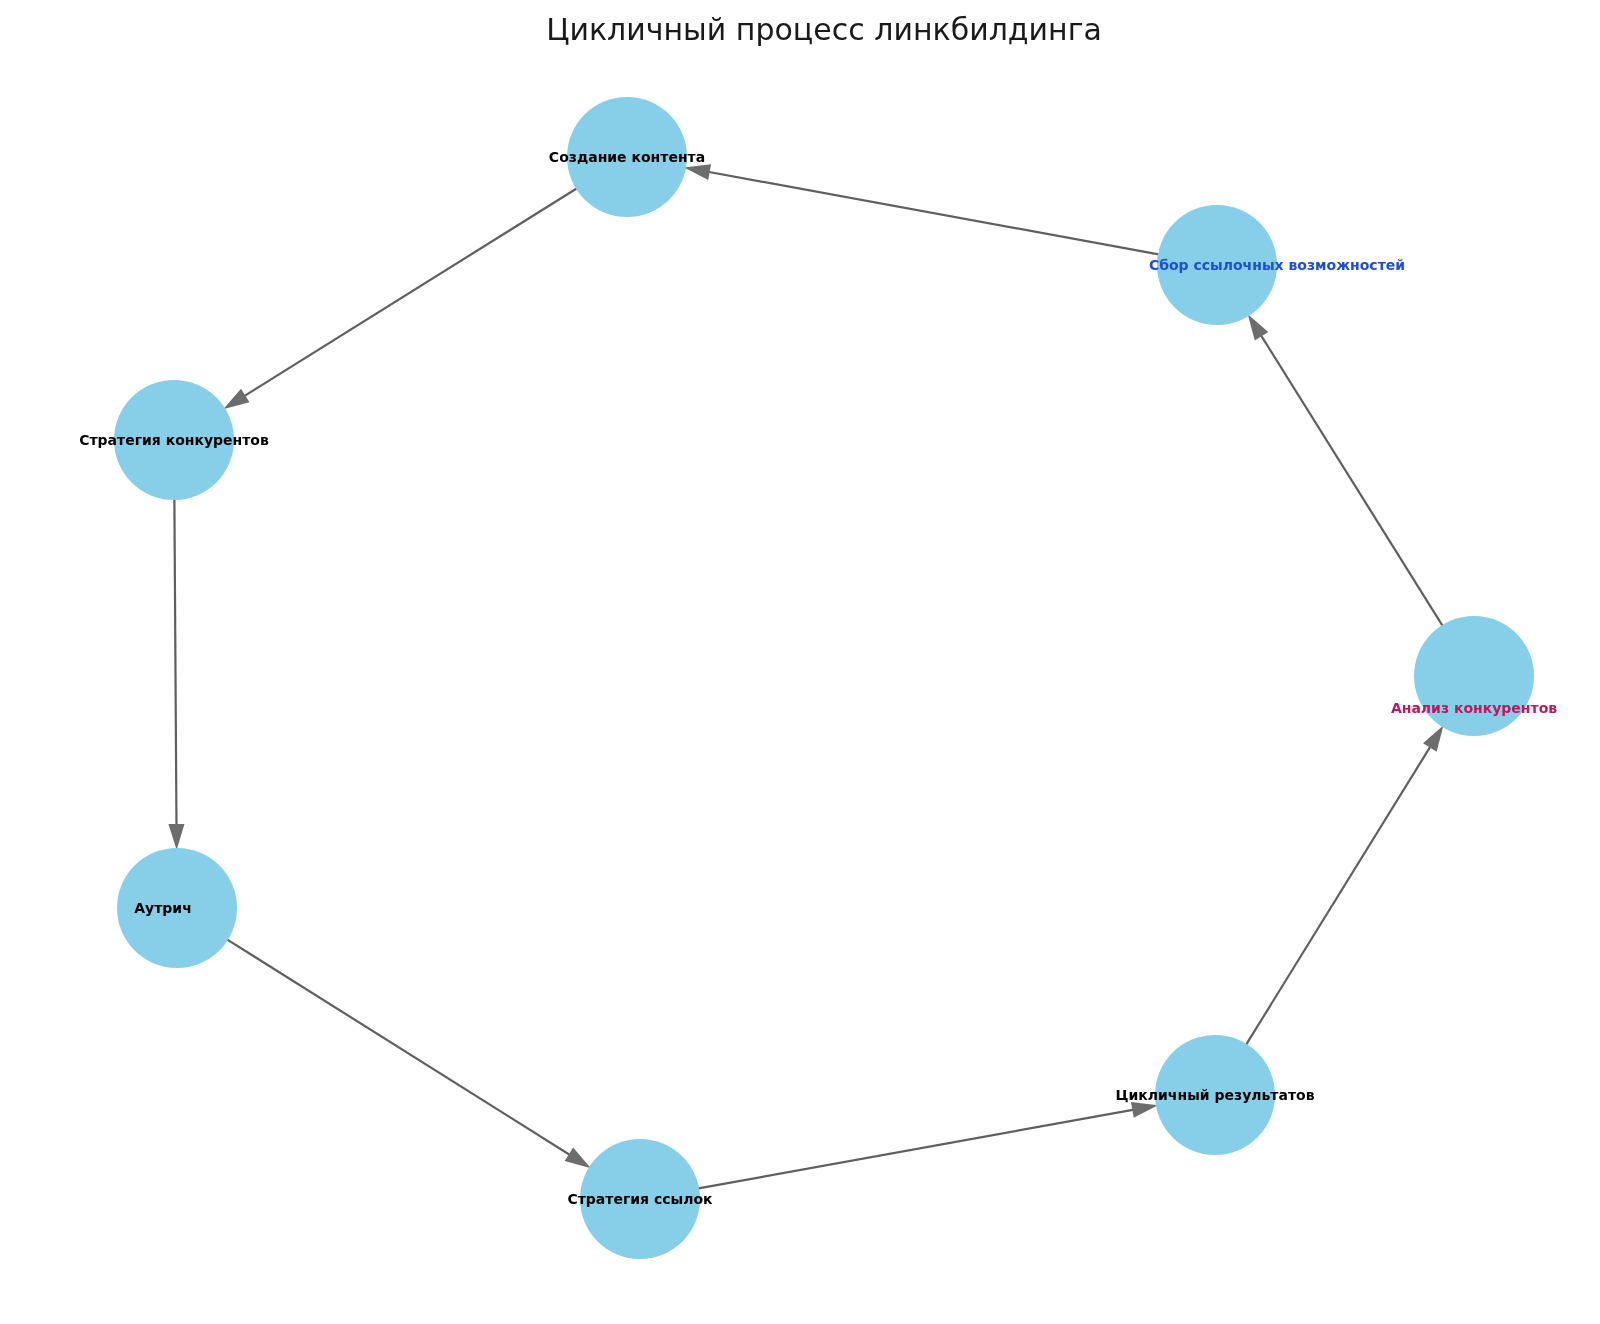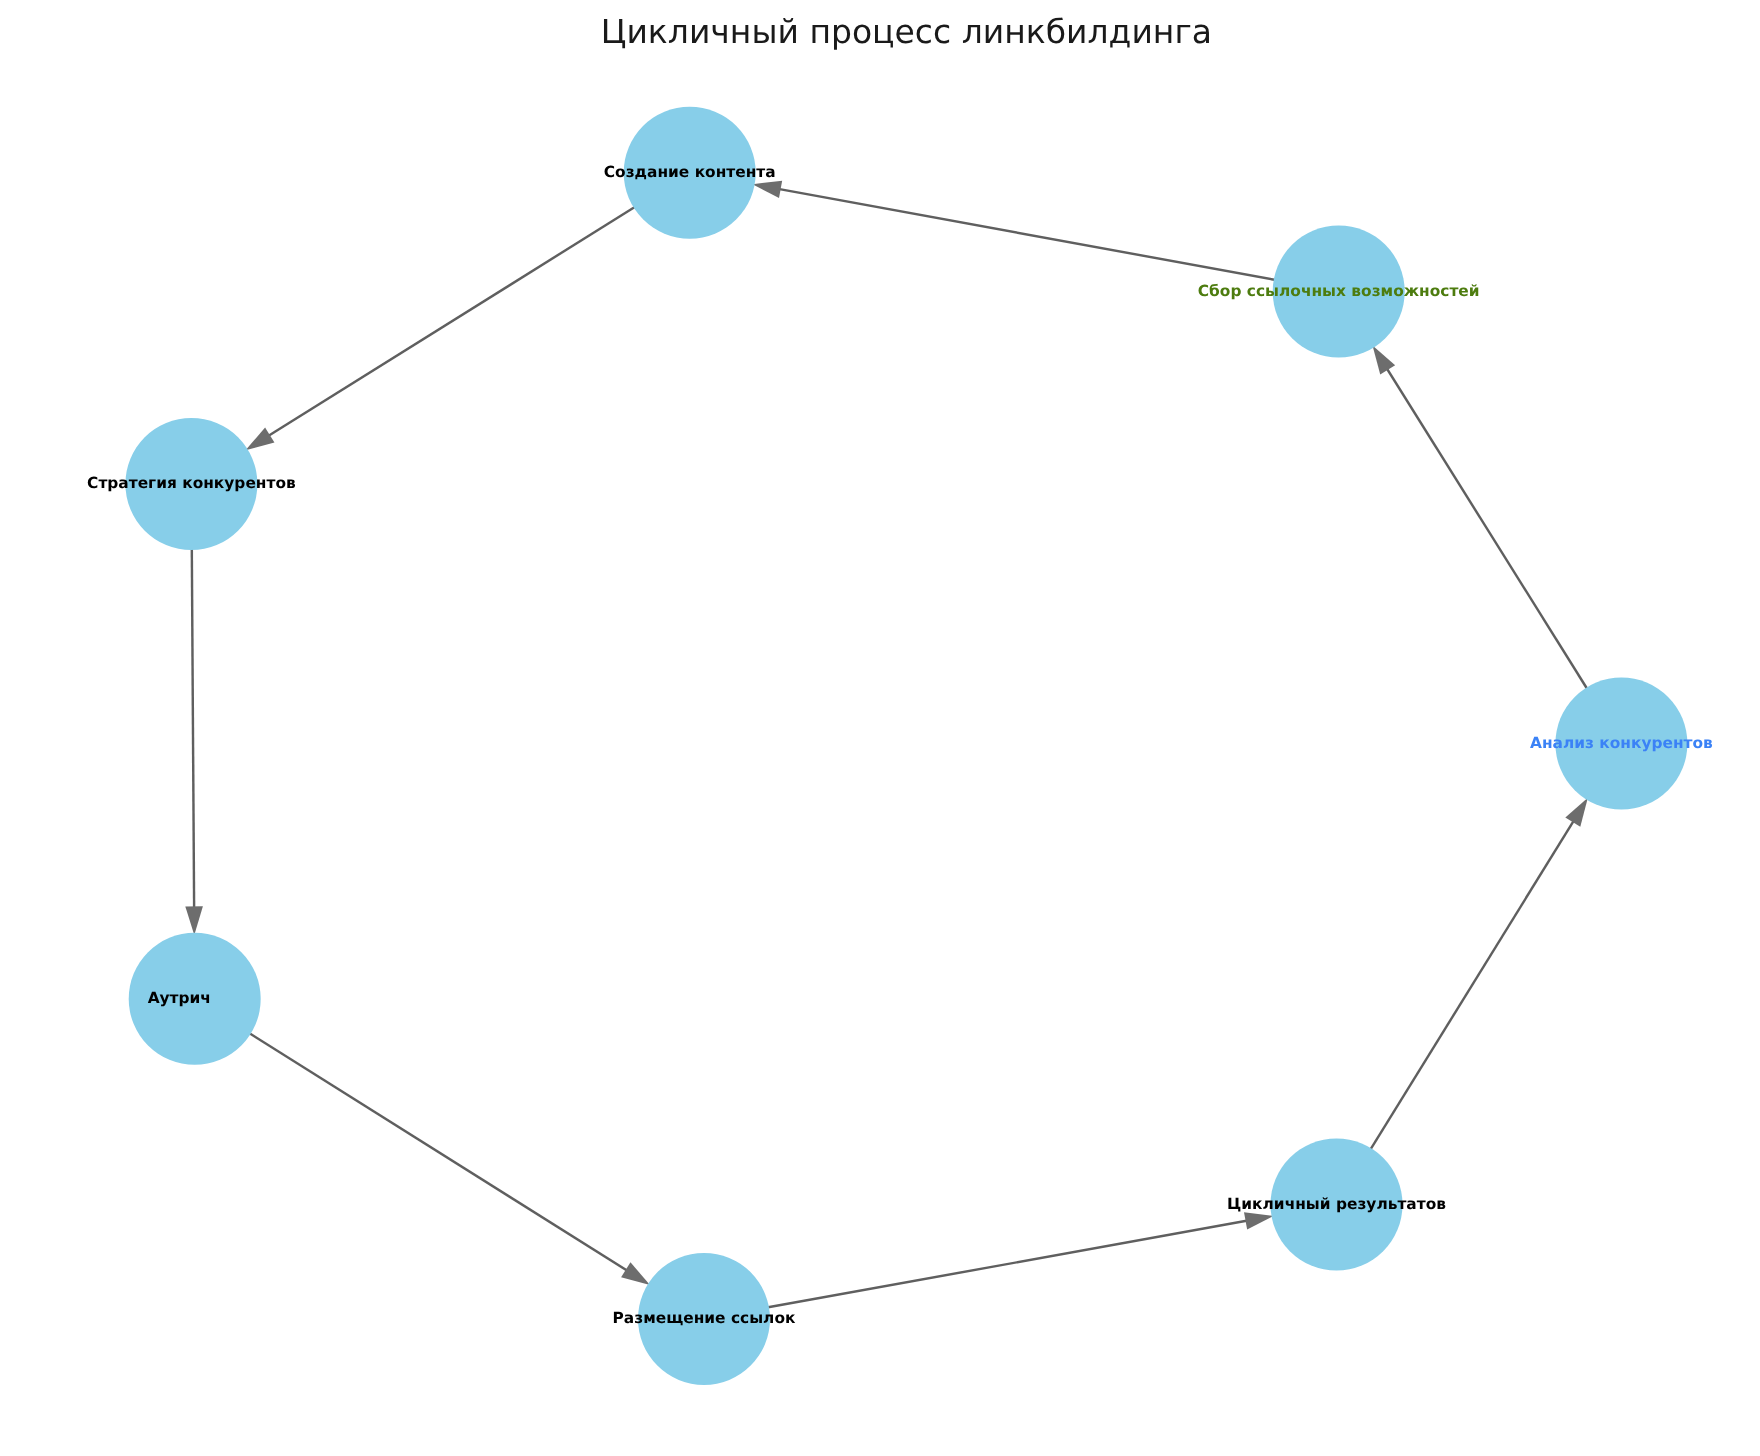--- a/index.html
+++ b/index.html
@@ -93,20 +93,20 @@
         <circle cx="1193" cy="265" r="60" class="node-circle" fill="#87cee9"></circle>
         <circle cx="1450" cy="676" r="60" class="node-circle" fill="#87cee9"></circle>
         <circle cx="1191" cy="1095" r="60" class="node-circle" fill="#87cee9"></circle>
         <circle cx="616" cy="1199" r="60" class="node-circle" fill="#87cee9"></circle>
         <circle cx="153" cy="908" r="60" class="node-circle" fill="#87cee9"></circle>
         <circle cx="150" cy="440" r="60" class="node-circle" fill="#87cee9"></circle>
       </g>
   </svg>
   <div id="labels-layer">
       <div class="node-label" style="left: 603px; top: 157px; color: rgb(0, 0, 0);">Создание контента</div>
-      <div class="node-label" style="left: 1193px; top: 265px; color: #4d7c0f;">Сбор ссылочных возможностей</div>
-      <div class="node-label" style="left: 1450px; top: 676px; color: #3b82f6;">Анализ конкурентов</div>
+      <div class="node-label" style="left: 1253px; top: 265px; color: #1d4ed8;">Сбор ссылочных возможностей</div>
+      <div class="node-label" style="left: 1450px; top: 708px; color: #be185d;">Анализ конкурентов</div>
       <div class="node-label" style="left: 1191px; top: 1095px; color: rgb(0, 0, 0);">Цикличный результатов</div>
-      <div class="node-label" style="left: 616px; top: 1199px; color: rgb(0, 0, 0);">Размещение ссылок</div>
+      <div class="node-label" style="left: 616px; top: 1199px; color: rgb(0, 0, 0);">Стратегия ссылок</div>
       <div class="node-label" style="left: 139px; top: 908px; color: rgb(0, 0, 0);">Аутрич</div>
       <div class="node-label" style="left: 150px; top: 440px; color: rgb(0, 0, 0);">Стратегия конкурентов</div>
     </div>
 </div>
 
 </body></html>

